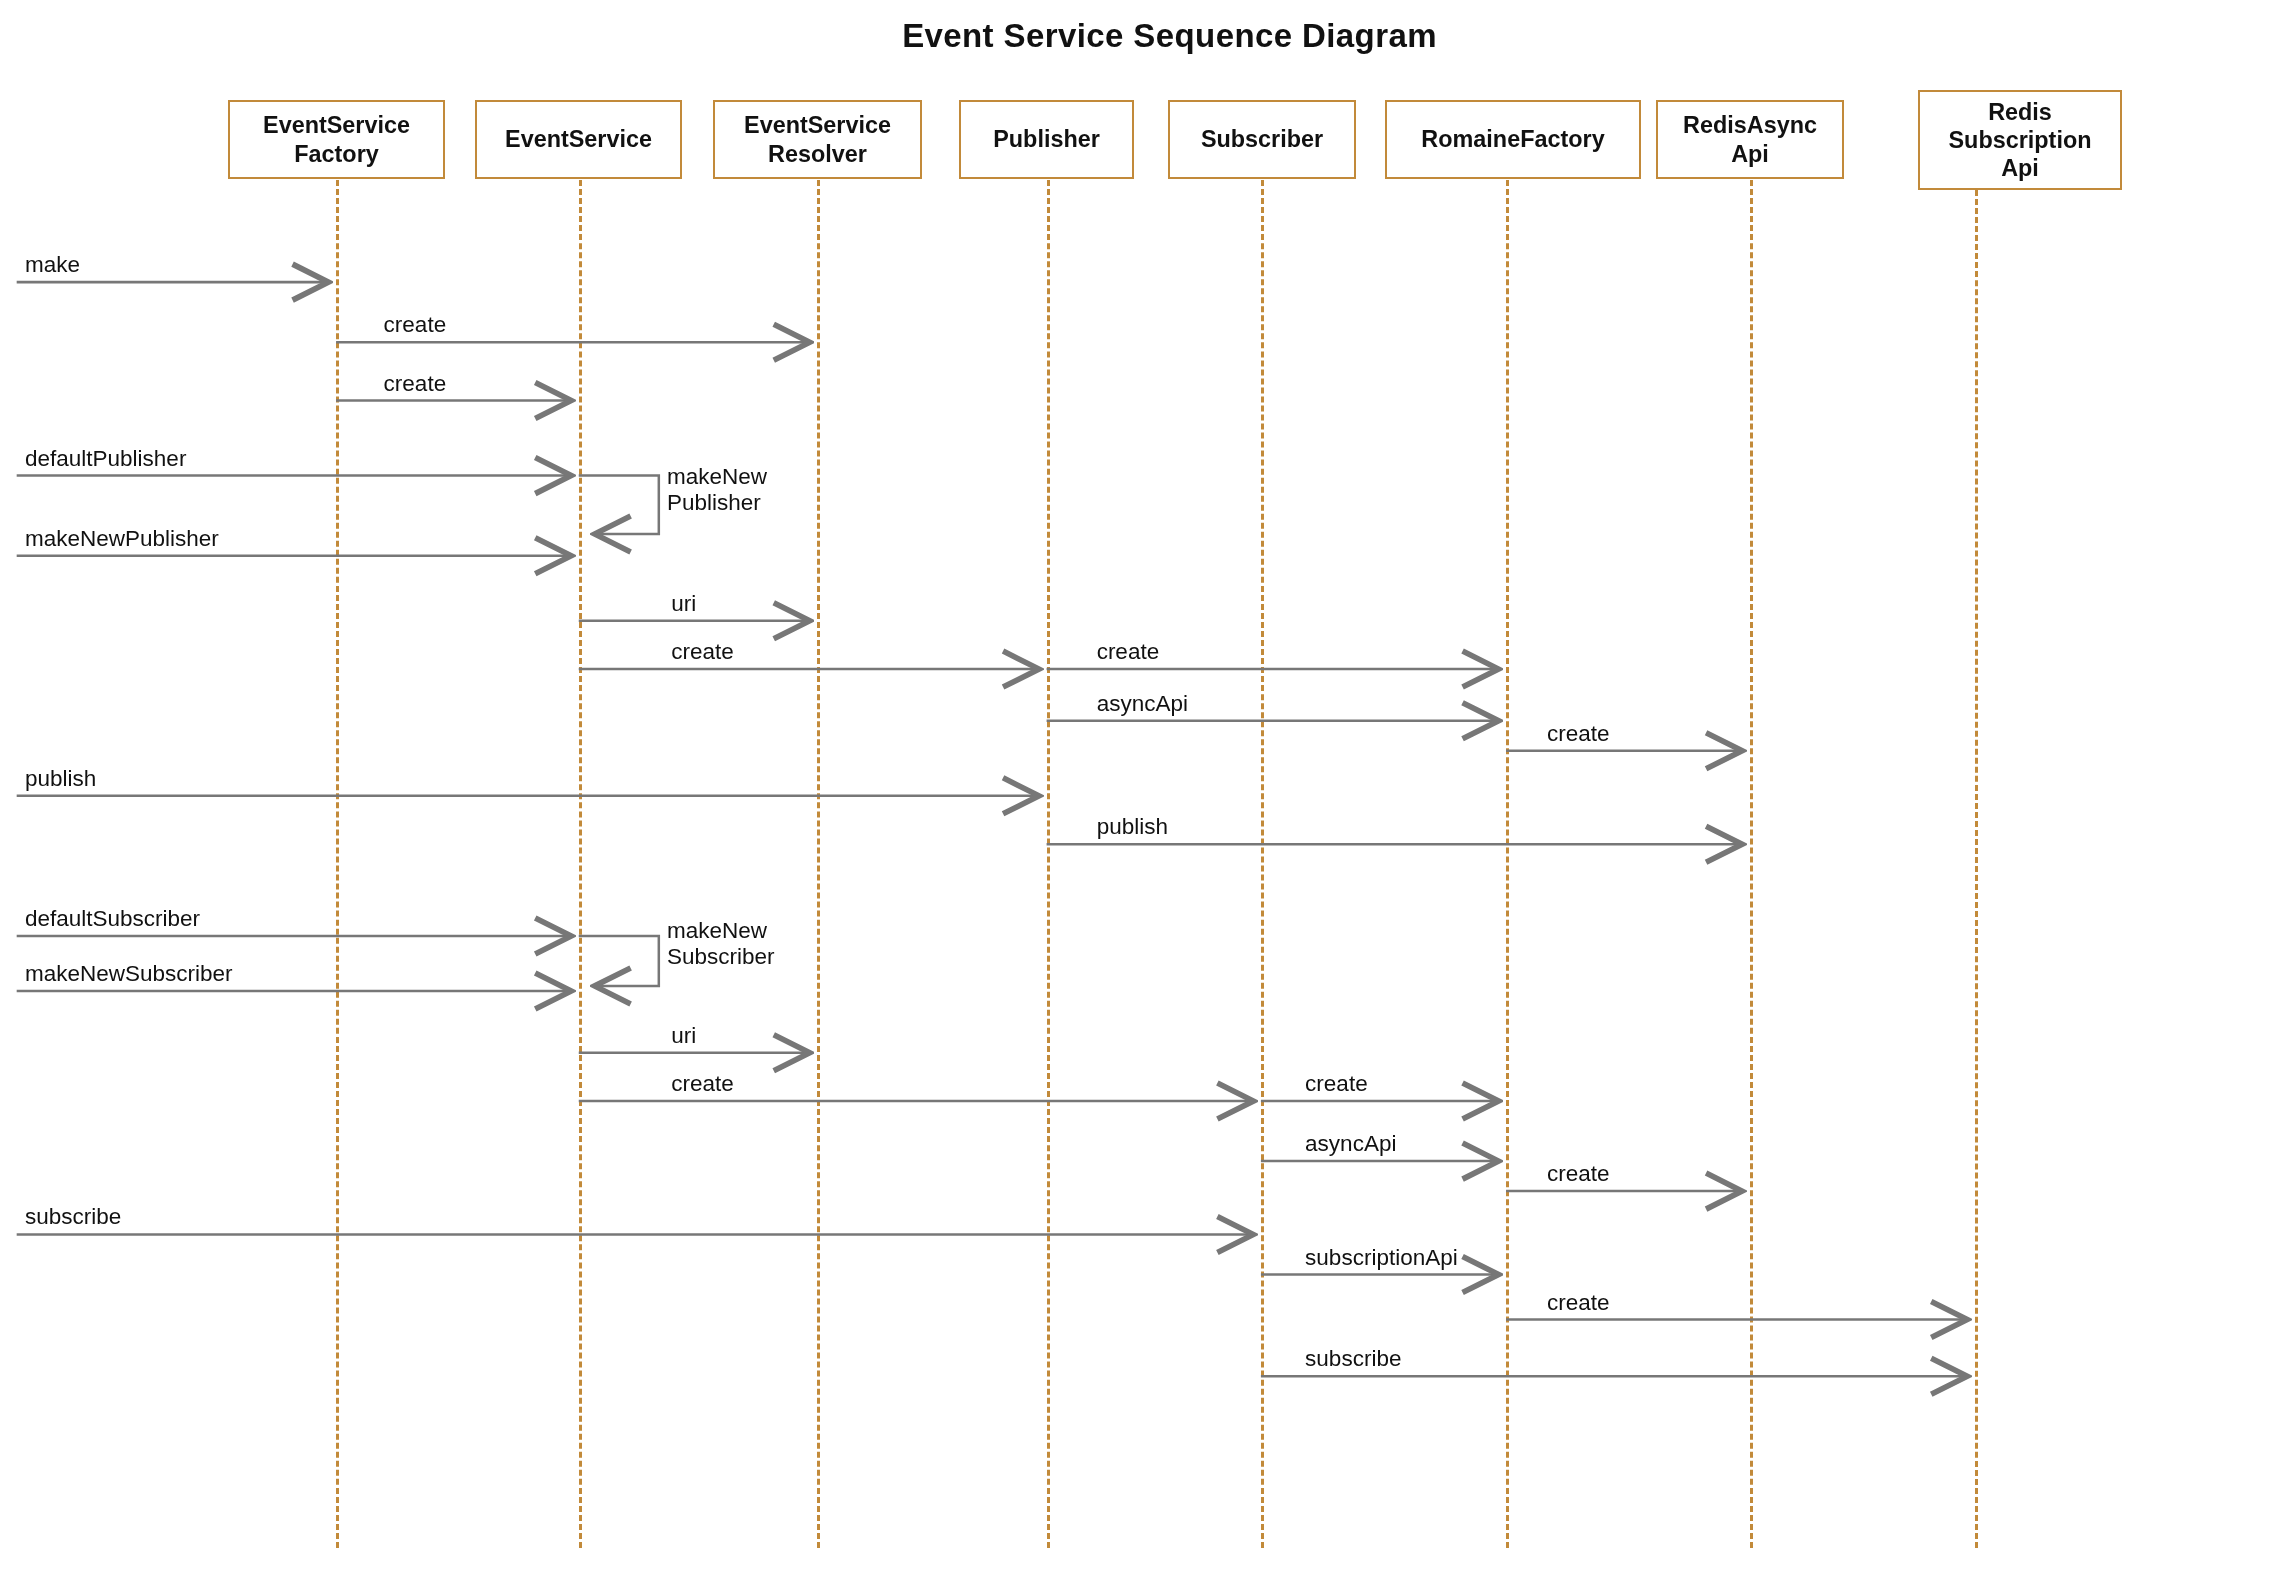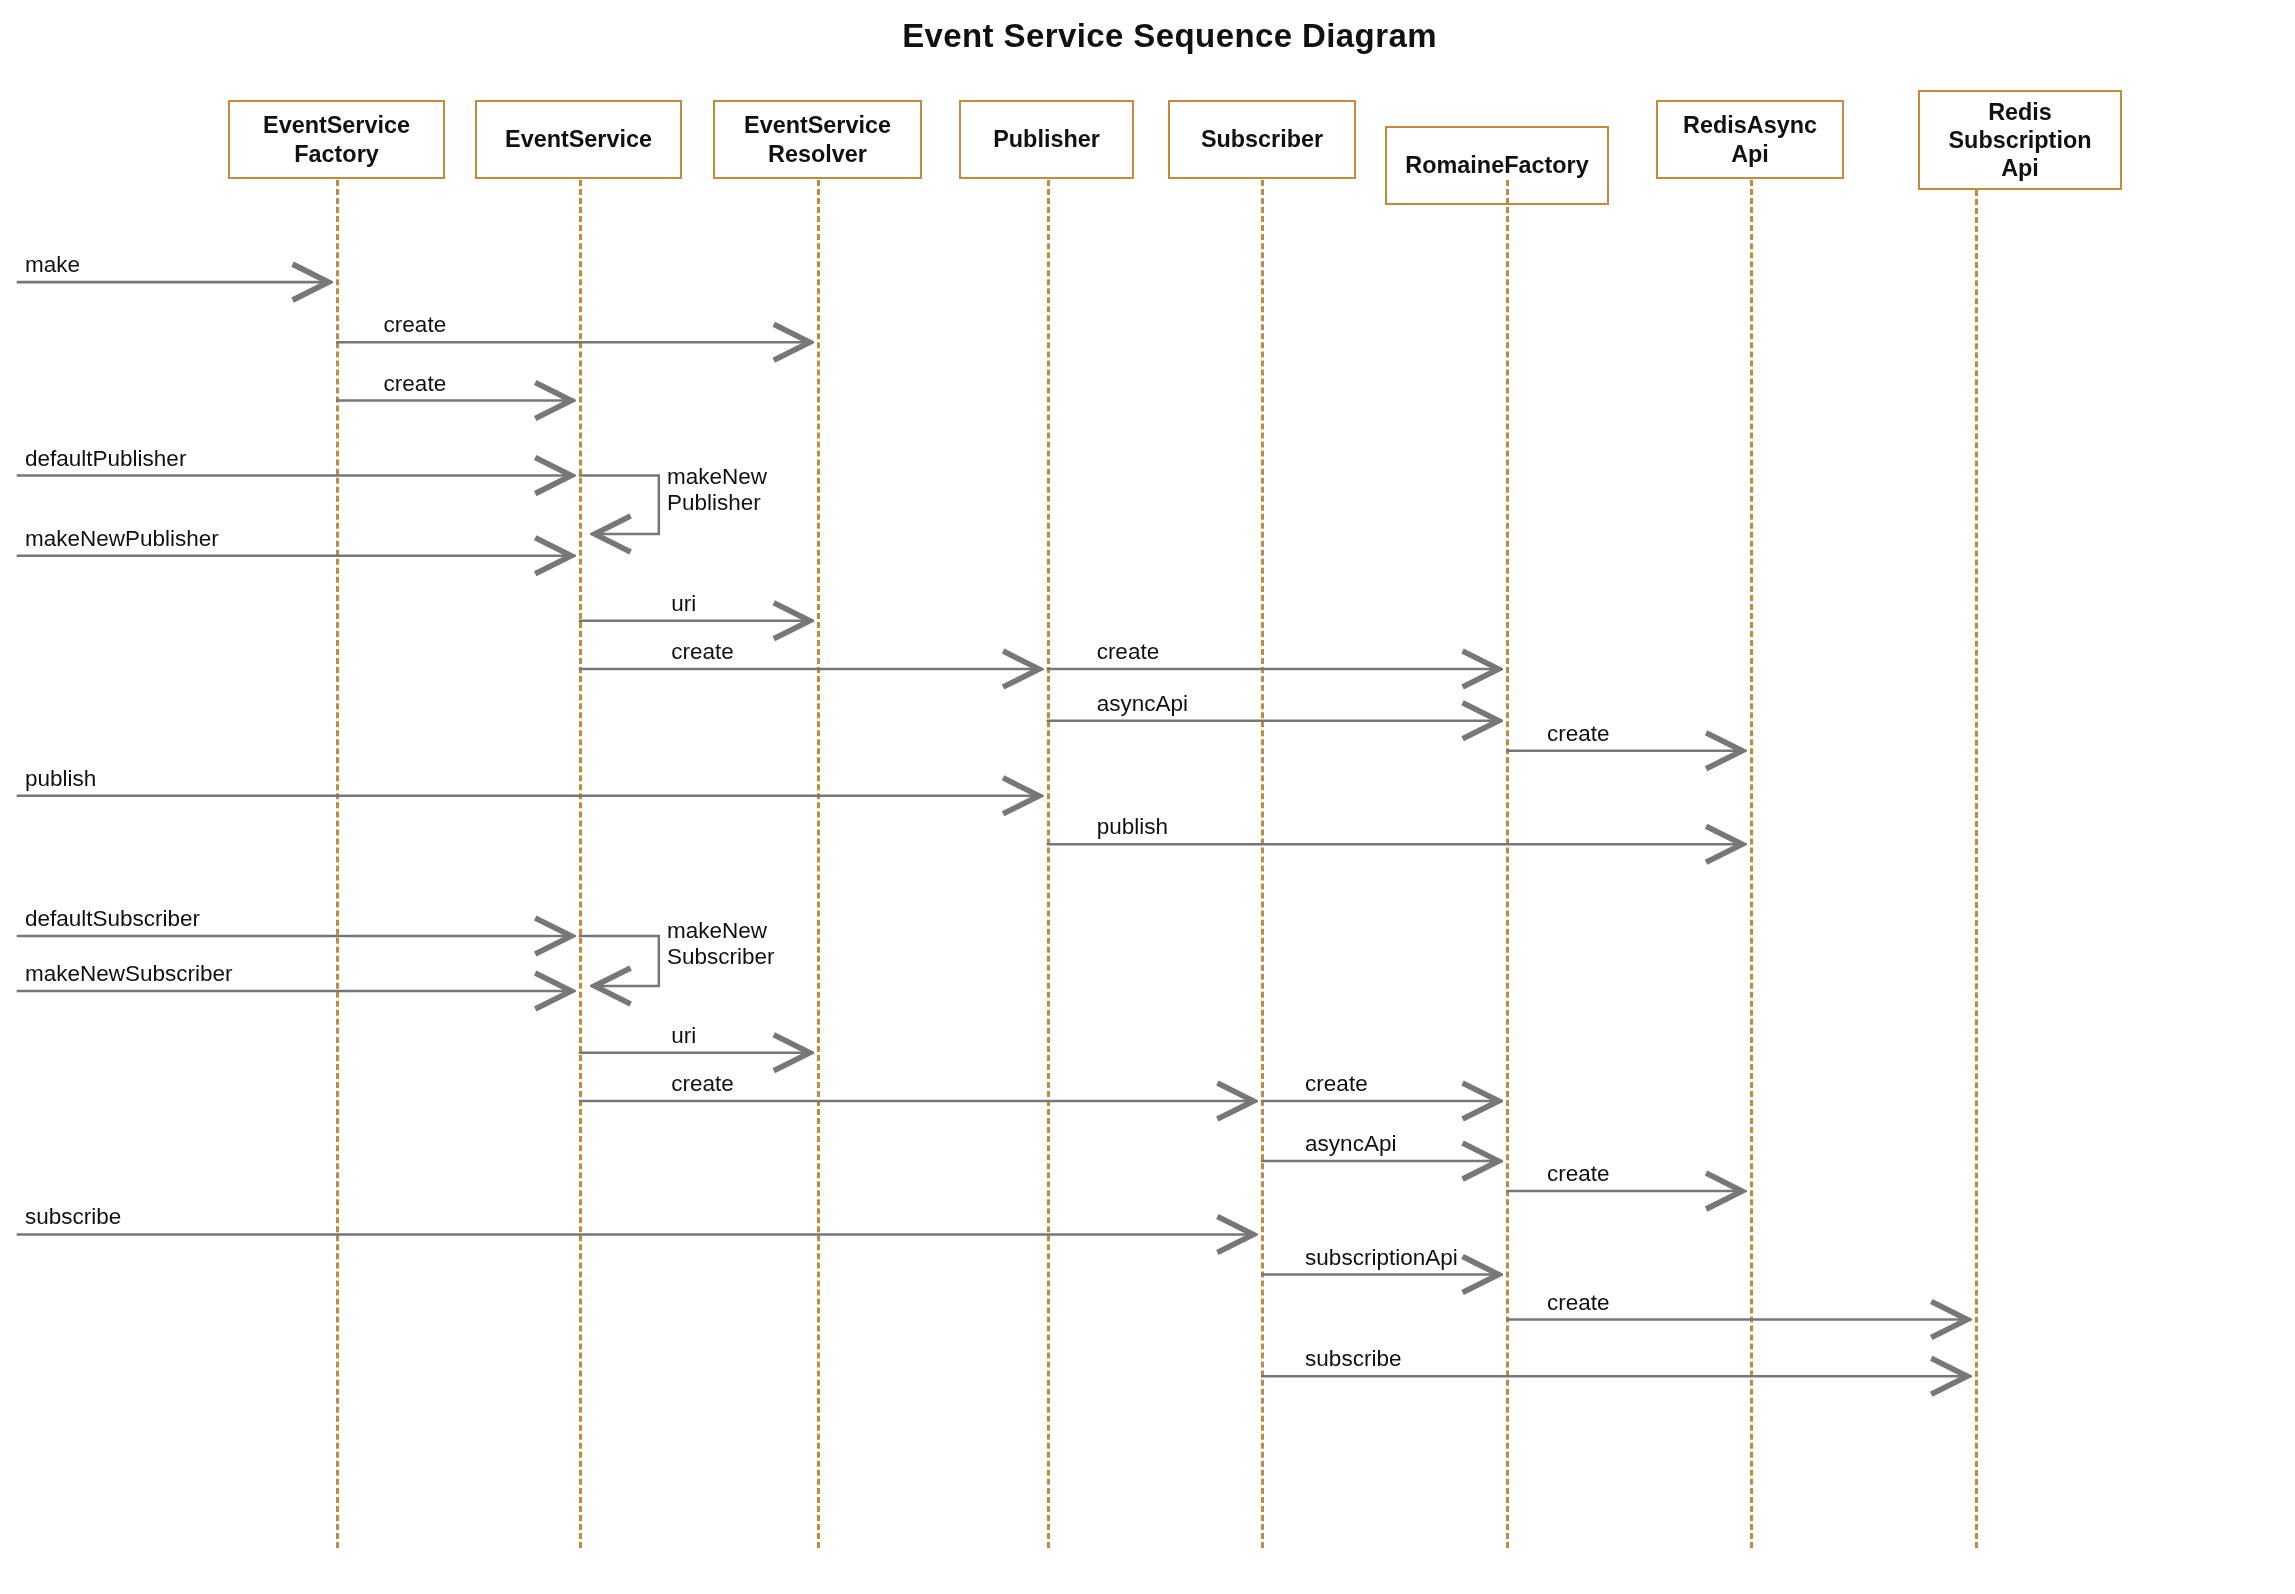--- a/index.html
+++ b/index.html
@@ -24,21 +24,21 @@
 <div class="participant" style="left:713px;top:100px;width:209px;height:79px;">
       <span style="white-space: pre-line;">EventService
 Resolver</span>
     </div>
 <div class="participant" style="left:959px;top:100px;width:175px;height:79px;">
       <span style="white-space: pre-line;">Publisher</span>
     </div>
 <div class="participant" style="left:1168px;top:100px;width:188px;height:79px;">
       <span style="white-space: pre-line;">Subscriber</span>
     </div>
-<div class="participant" style="left:1385px;top:100px;width:224px;height:79px;margin-top:26px;">
+<div class="participant" style="left:1385px;top:100px;width:256px;height:79px;">
       <span style="white-space: pre-line;">RomaineFactory</span>
     </div>
 <div class="participant" style="left:1656px;top:100px;width:188px;height:79px;">
       <span style="white-space: pre-line;">RedisAsync
 Api</span>
     </div>
 <div class="participant" style="left:1873px;top:90px;width:204px;height:100px;margin-left:45px;">
       <span style="white-space: pre-line;">Redis
 Subscription
 Api</span>

